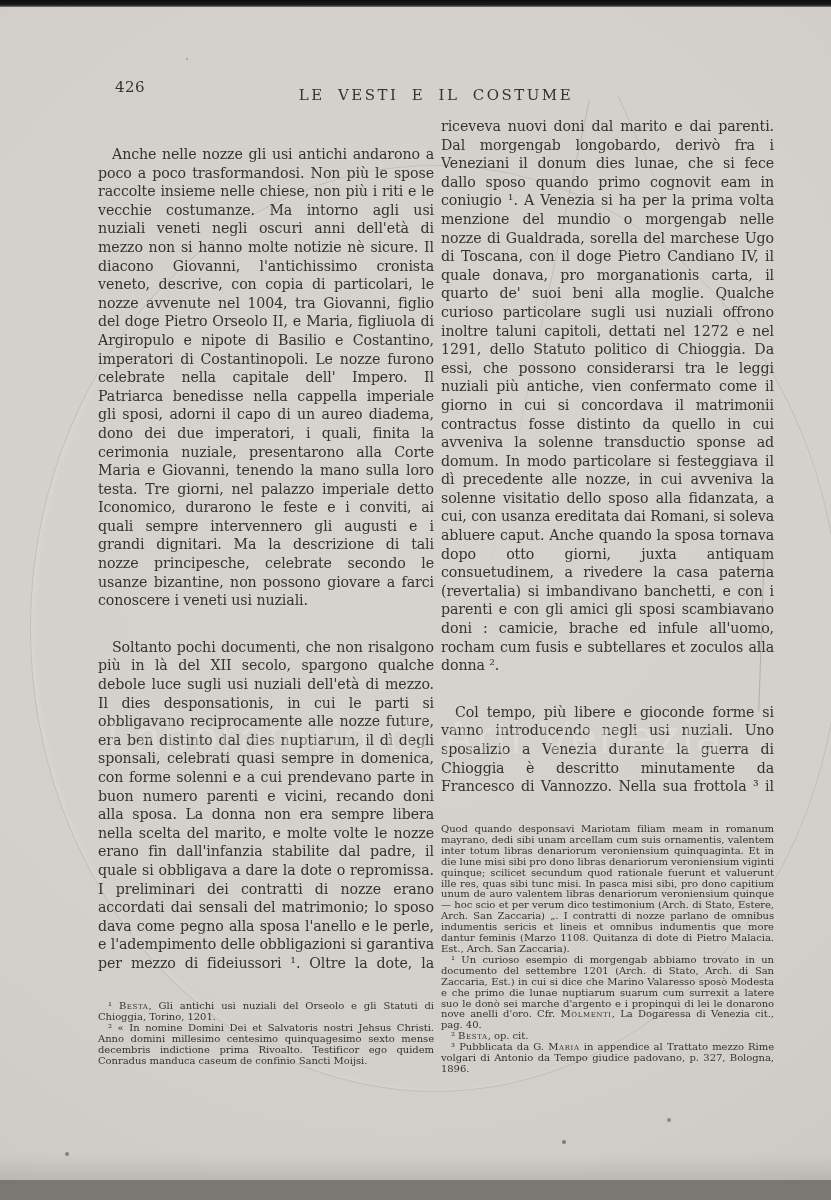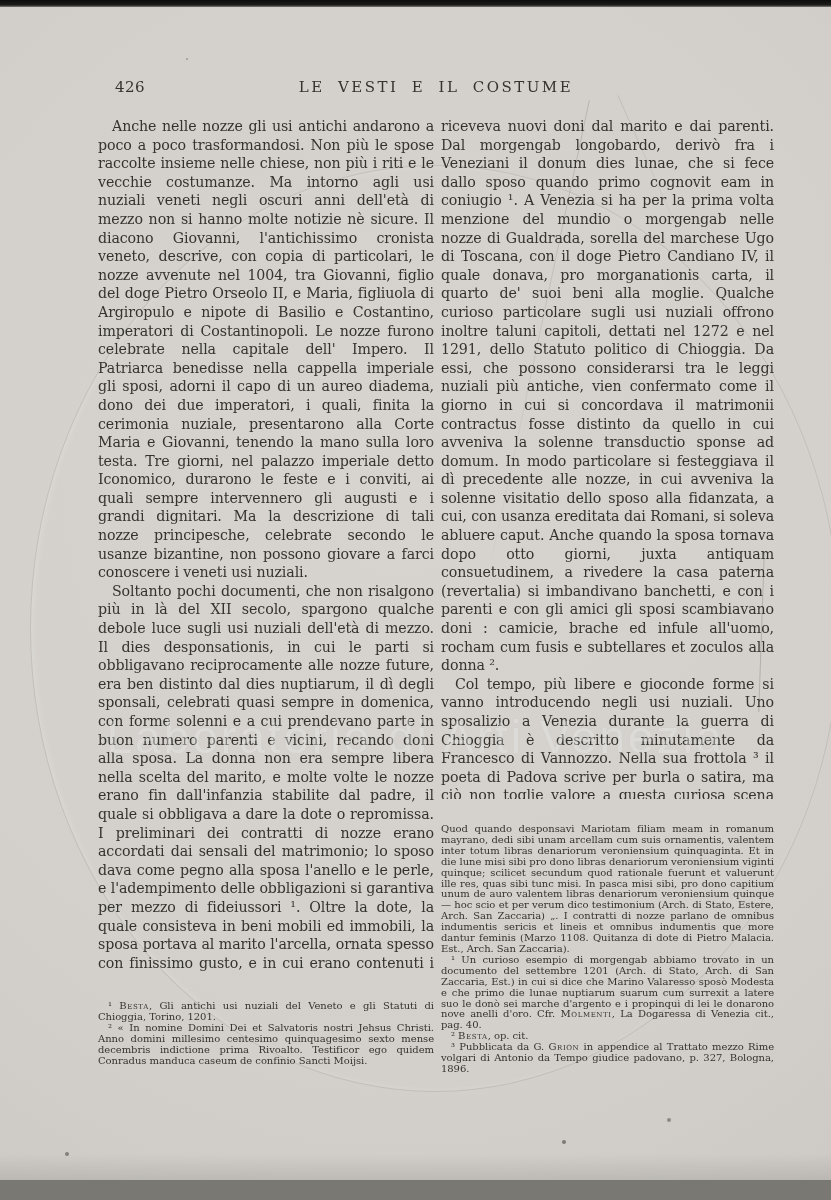--- a/index.html
+++ b/index.html
@@ -25,27 +25,27 @@
   .crease-3{left:761px;top:552px;height:160px;transform:rotate(2deg);
     background:rgba(95,93,88,.28);}
   .specks{position:absolute;left:0;top:0;width:2px;height:2px;border-radius:50%;z-index:1;
     box-shadow:563px 1141px 0 1px rgba(55,53,48,.55),
                66px 1153px 0 1px rgba(55,53,48,.5),
                668px 1119px 0 1px rgba(55,53,48,.45),
                744px 893px 0 0 rgba(55,53,48,.5),
                186px 58px 0 0 rgba(55,53,48,.35);}
   .header{position:absolute;left:98px;top:78px;width:676px;height:20px;z-index:2;}
   .pageno{position:absolute;left:17px;top:0;font-size:15px;letter-spacing:.5px;}
-  .title{position:absolute;left:0;right:0;top:0;text-align:center;
+  .title{position:absolute;left:0;right:0;top:8px;text-align:center;
     font-size:15px;letter-spacing:2.5px;word-spacing:6px;}
   .col{position:absolute;z-index:2;}
   .col-left{left:98px;top:117px;width:336px;height:858px;overflow:hidden;}
   .col-right{left:441px;top:117px;width:333px;height:682px;overflow:hidden;}
   .para{margin:0;text-align:justify;font-size:14.2px;line-height:18.6px;letter-spacing:-.1px;}
-  .indent{text-indent:14px;}
+  .indent{text-indent:14px;margin-top:28px;}
   .fn{position:absolute;z-index:2;margin-top:24px;}
   .fn-left{left:98px;top:977px;width:336px;}
   .fn-right{left:441px;top:800px;width:333px;}
   .fn-para{margin:0;text-align:justify;font-size:10px;line-height:10.9px;letter-spacing:-.05px;}
   .fn-para.indent{text-indent:10px;}
   .seg-i{}
   .seg-sc{font-variant:small-caps;letter-spacing:.6px;}
   .watermark{position:absolute;left:0;top:711px;width:100%;text-align:center;
     font-family:"Liberation Sans", sans-serif;
     color:rgba(255,255,255,.34);z-index:3;pointer-events:none;}
@@ -74,27 +74,27 @@
     <p class="para indent"><span>Soltanto pochi documenti, che non risalgono più in là del XII secolo, spargono qualche debole luce sugli usi nuziali dell'età di mezzo. Il </span><span class="seg-i">dies desponsationis</span><span>, in cui le parti si obbligavano reciprocamente alle nozze future, era ben distinto dal </span><span class="seg-i">dies nuptiarum</span><span>, il dì degli sponsali, celebrati quasi sempre in domenica, con forme solenni e a cui prendevano parte in buon numero parenti e vicini, recando doni alla sposa. La donna non era sempre libera nella scelta del marito, e molte volte le nozze erano fin dall'infanzia stabilite dal padre, il quale si obbligava a dare la dote o </span><span class="seg-i">repromissa</span><span>. I preliminari dei contratti di nozze erano accordati dai sensali del matrimonio; lo sposo dava come pegno alla sposa l'anello e le perle, e l'adempimento delle obbligazioni si garantiva per mezzo di fideiussori ¹. Oltre la dote, la quale consisteva in beni mobili ed immobili, la sposa portava al marito l'</span><span class="seg-i">arcella</span><span>, ornata spesso con finissimo gusto, e in cui erano contenuti i </span><span class="seg-i">correda cum gemmis et ornamentis</span><span>, le vesti di seta e la biancheria ². Il corredo soleva essere esposto al pubblico, e il giorno dopo la celebrazione delle nozze, come a Pasqua e in occasione del primo parto, la sposa</span></p>
   </div>
 
   <div class="col col-right">
     <p class="para"><span>riceveva nuovi doni dal marito e dai parenti. Dal </span><span class="seg-i">morgengab</span><span> longobardo, derivò fra i Veneziani il </span><span class="seg-i">donum dies lunae</span><span>, che si fece dallo sposo </span><span class="seg-i">quando primo cognovit eam in coniugio</span><span> ¹. A Venezia si ha per la prima volta menzione del </span><span class="seg-i">mundio</span><span> o </span><span class="seg-i">morgengab</span><span> nelle nozze di Gualdrada, sorella del marchese Ugo di Toscana, con il doge Pietro Candiano IV, il quale donava, pro </span><span class="seg-i">morganationis carta</span><span>, il quarto de' suoi beni alla moglie. Qualche curioso particolare sugli usi nuziali offrono inoltre taluni capitoli, dettati nel 1272 e nel 1291, dello Statuto politico di Chioggia. Da essi, che possono considerarsi tra le leggi nuziali più antiche, vien confermato come il giorno in cui si concordava il </span><span class="seg-i">matrimonii contractus</span><span> fosse distinto da quello in cui avveniva la solenne </span><span class="seg-i">transductio sponse ad domum</span><span>. In modo particolare si festeggiava il dì precedente alle nozze, in cui avveniva la solenne </span><span class="seg-i">visitatio</span><span> dello sposo alla fidanzata, a cui, con usanza ereditata dai Romani, si soleva </span><span class="seg-i">abluere caput</span><span>. Anche quando la sposa tornava dopo otto giorni, </span><span class="seg-i">juxta antiquam consuetudinem</span><span>, a rivedere la casa paterna </span><span class="seg-i">(revertalia)</span><span> si imbandivano banchetti, e con i parenti e con gli amici gli sposi scambiavano doni : camicie, brache ed infule all'uomo, </span><span class="seg-i">rocham cum fusis</span><span> e </span><span class="seg-i">subtellares et zoculos</span><span> alla donna ².</span></p>
     <p class="para indent"><span>Col tempo, più libere e gioconde forme si vanno introducendo negli usi nuziali. Uno sposalizio a Venezia durante la guerra di Chioggia è descritto minutamente da Francesco di Vannozzo. Nella sua frottola ³ il poeta di Padova scrive per burla o satira, ma ciò non toglie valore a questa curiosa scena ritratta dal vero :</span></p>
 
   </div>
 
   <div class="fn fn-left">
-    <p class="fn-para indent"><span>¹ </span><span class="seg-sc">Besta</span><span>, </span><span class="seg-i">Gli antichi usi nuziali del Veneto e gli Statuti di Chioggia</span><span>, Torino, 1201.</span></p>
+    <p class="fn-para indent"><span>¹ </span><span class="seg-sc">Besta</span><span>, </span><span class="seg-i">Gli antichi usi nuziali del Orseolo e gli Statuti di Chioggia</span><span>, Torino, 1201.</span></p>
     <p class="fn-para indent"><span>² « In nomine Domini Dei et Salvatoris nostri Jehsus Christi. Anno domini millesimo centesimo quinquagesimo sexto mense decembris indictione prima Rivoalto. Testificor ego quidem Conradus manduca caseum de confinio Sancti Moijsi.</span></p>
   </div>
 
   <div class="fn fn-right">
     <p class="fn-para"><span>Quod quando desponsavi Mariotam filiam meam in romanum mayrano, dedi sibi unam </span><span class="seg-i">arcellam</span><span> cum suis ornamentis, valentem inter totum libras denariorum veroniensium quinquaginta. Et in die lune misi sibi pro dono libras denariorum veroniensium viginti quinque; scilicet secundum quod rationale fuerunt et valuerunt ille res, quas sibi tunc misi. In pasca misi sibi, pro dono </span><span class="seg-i">capitium</span><span> unum de auro valentem libras denariorum veroniensium quinque — hoc scio et per verum dico testimonium (Arch. di Stato, </span><span class="seg-i">Estere</span><span>, Arch. San Zaccaria) „. I contratti di nozze parlano </span><span class="seg-i">de omnibus indumentis sericis et lineis et omnibus indumentis que more dantur feminis</span><span> (Marzo 1108. Quitanza di dote di Pietro Malacia. </span><span class="seg-i">Est.</span><span>, Arch. San Zaccaria).</span></p>
     <p class="fn-para indent"><span>¹ Un curioso esempio di </span><span class="seg-i">morgengab</span><span> abbiamo trovato in un documento del settembre 1201 (Arch. di Stato, Arch. di San Zaccaria, </span><span class="seg-i">Est.</span><span>) in cui si dice che Marino Valaresso sposò Modesta e che </span><span class="seg-i">primo die lunae nuptiarum suarum cum surrexit a latere suo</span><span> le donò sei marche d'argento e i propinqui di lei le donarono nove anelli d'oro. Cfr. </span><span class="seg-sc">Molmenti</span><span>, </span><span class="seg-i">La Dogaressa di Venezia</span><span> cit., pag. 40.</span></p>
     <p class="fn-para indent"><span>² </span><span class="seg-sc">Besta</span><span>, op. cit.</span></p>
-    <p class="fn-para indent"><span>³ Pubblicata da G. </span><span class="seg-sc">Grion</span><span> in appendice al </span><span class="seg-i">Trattato mezzo Rime volgari di Antonio da Tempo giudice padovano</span><span>, p. 327, Bologna, 1896.</span></p>
+    <p class="fn-para indent"><span>³ Pubblicata da G. </span><span class="seg-sc">Maria</span><span> in appendice al </span><span class="seg-i">Trattato mezzo Rime volgari di Antonio da Tempo giudice padovano</span><span>, p. 327, Bologna, 1896.</span></p>
   </div>
 
   <div class="watermark">
     <div class="watermark-line">Laboratorio di Arti Venezia</div>
   </div>
 </div>
 
 </body></html>

